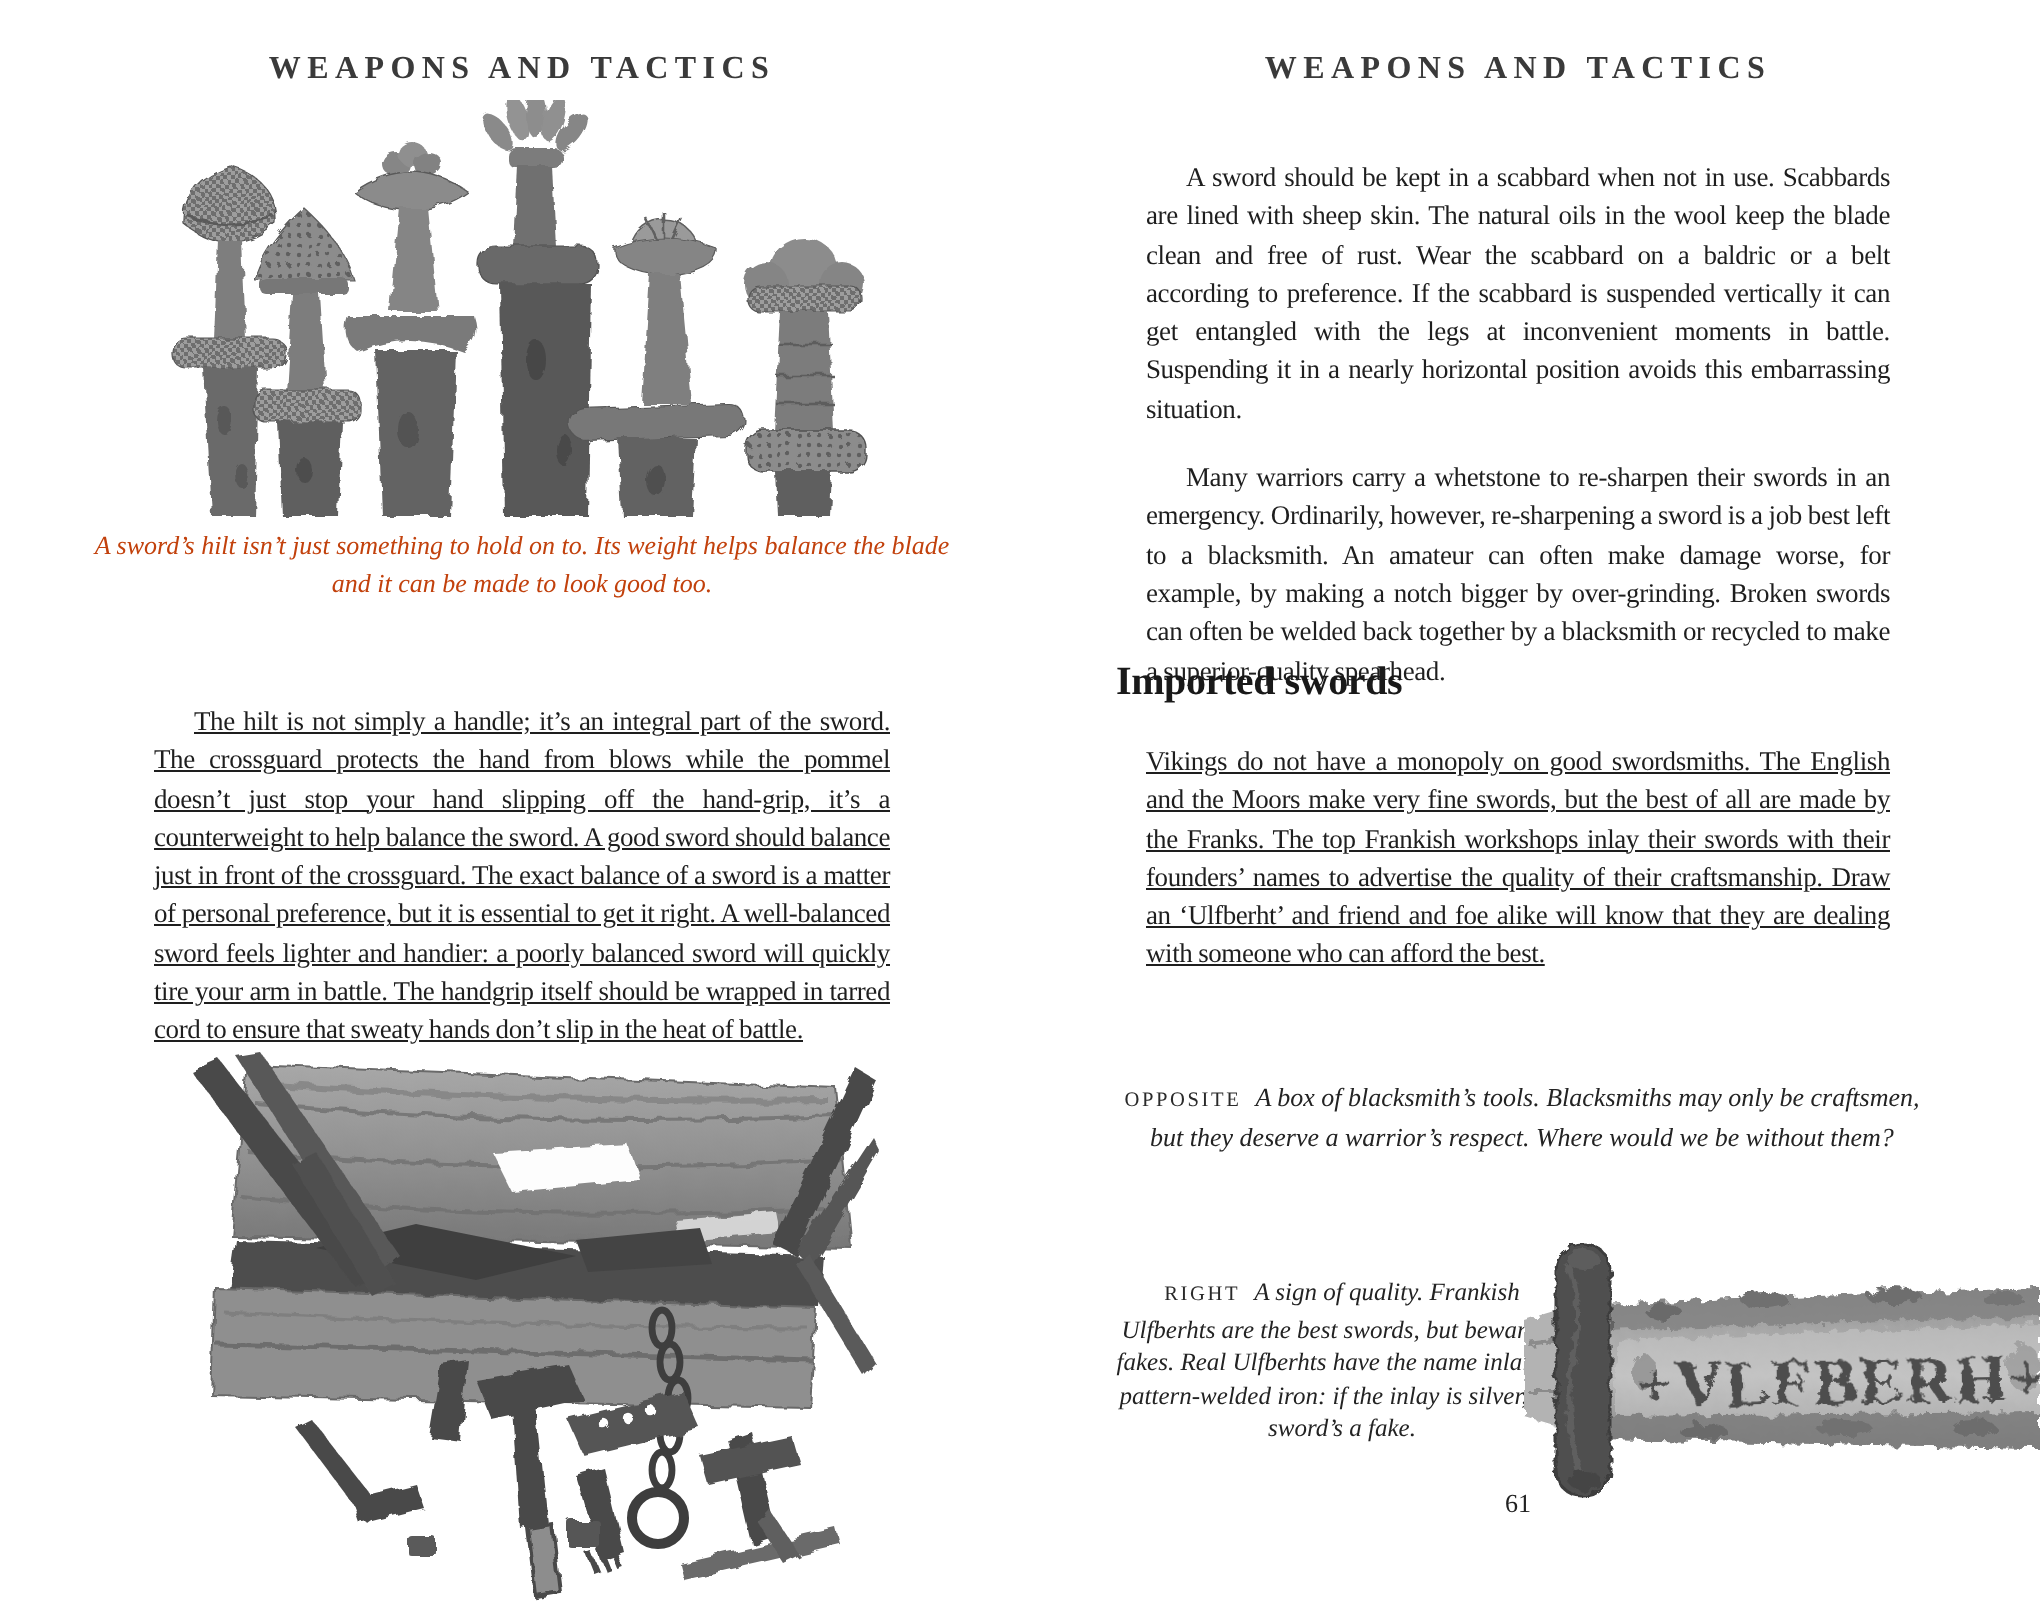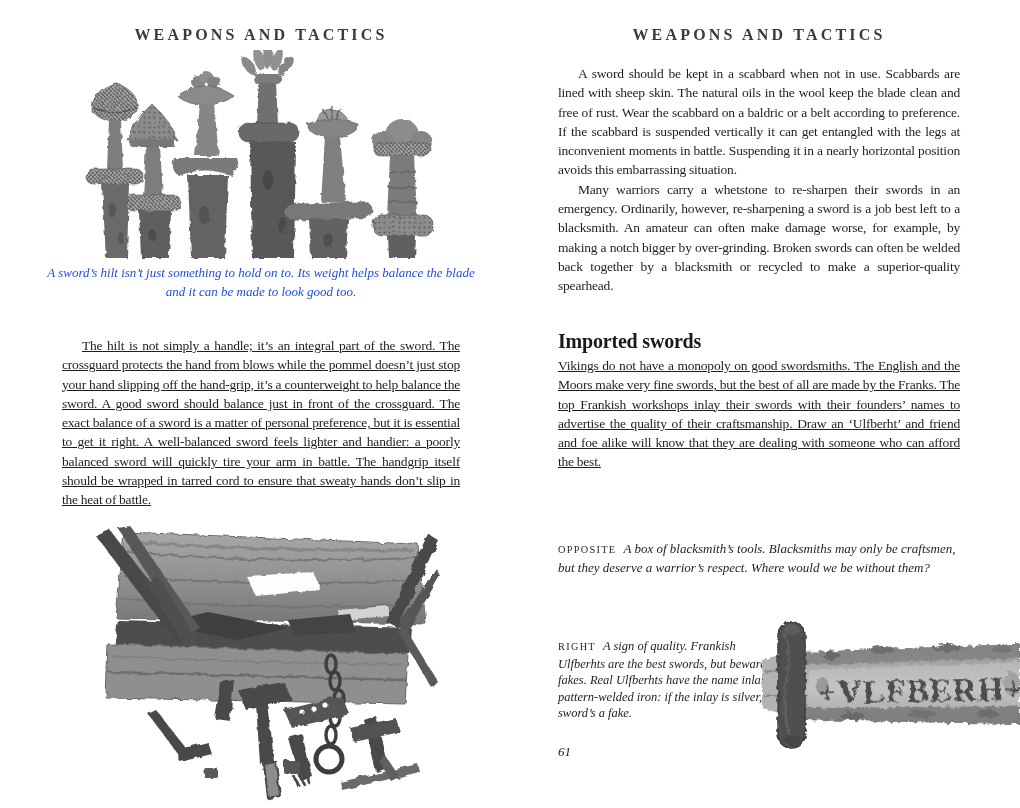--- a/index.html
+++ b/index.html
@@ -20,54 +20,55 @@
     text-align:center;
   }
   .bodytext{
     font-size:13.5px;
     line-height:19.3px;
     text-align:justify;
     letter-spacing:-0.2px;
     word-spacing:-0.3px;
     color:#1e1e1e;
   }
-  .para{margin:0;text-indent:20px;}
+  .para{margin:15px;text-indent:20px;}
   .para.no-indent{text-indent:0;text-decoration:underline;}
   .para.justify-last{text-align-last:justify;}
   .section-heading{
     font-size:20px;
     font-weight:700;
     letter-spacing:-0.2px;
     color:#191919;
   }
   .fig-caption-center{
     font-style:italic;
     font-size:13px;
     line-height:18.5px;
     text-align:center;
-    color:#1d4ed8;
+    color:#c2410c;
   }
   .fig-caption{
     font-style:italic;
     font-size:13px;
     line-height:18px;
     color:#232323;
+    text-align:center;
   }
   .fig-caption.tall{font-size:12.5px;line-height:16.5px;}
   .cap-label{
     font-style:normal;
     font-size:10.3px;
     letter-spacing:1.3px;
     color:#2a2a2a;
     margin-right:7px;
   }
   .page-number{
     font-size:13px;
+    text-align:center;
     color:#222;
-    font-style:italic;
   }
   svg{display:block;}
 </style>
 </head>
 <body>
 
 <div class="spread">
 
   <div class="abs running-head" style="left:62px;top:26px;width:398px;">WEAPONS AND TACTICS</div>
 

